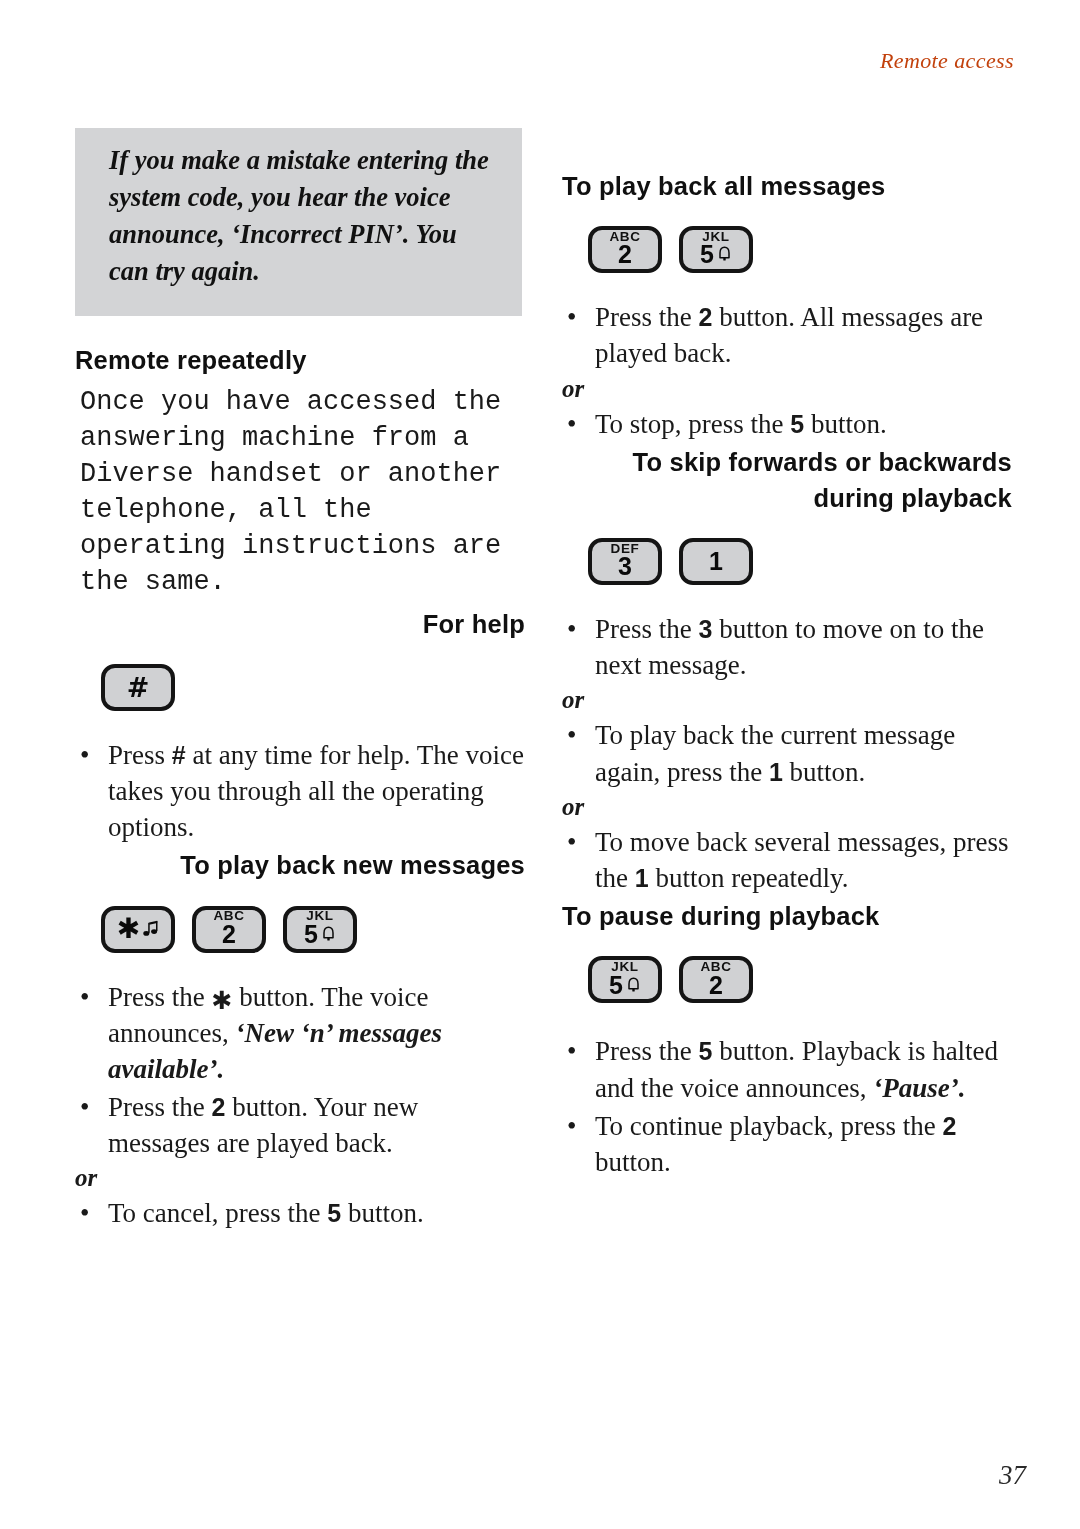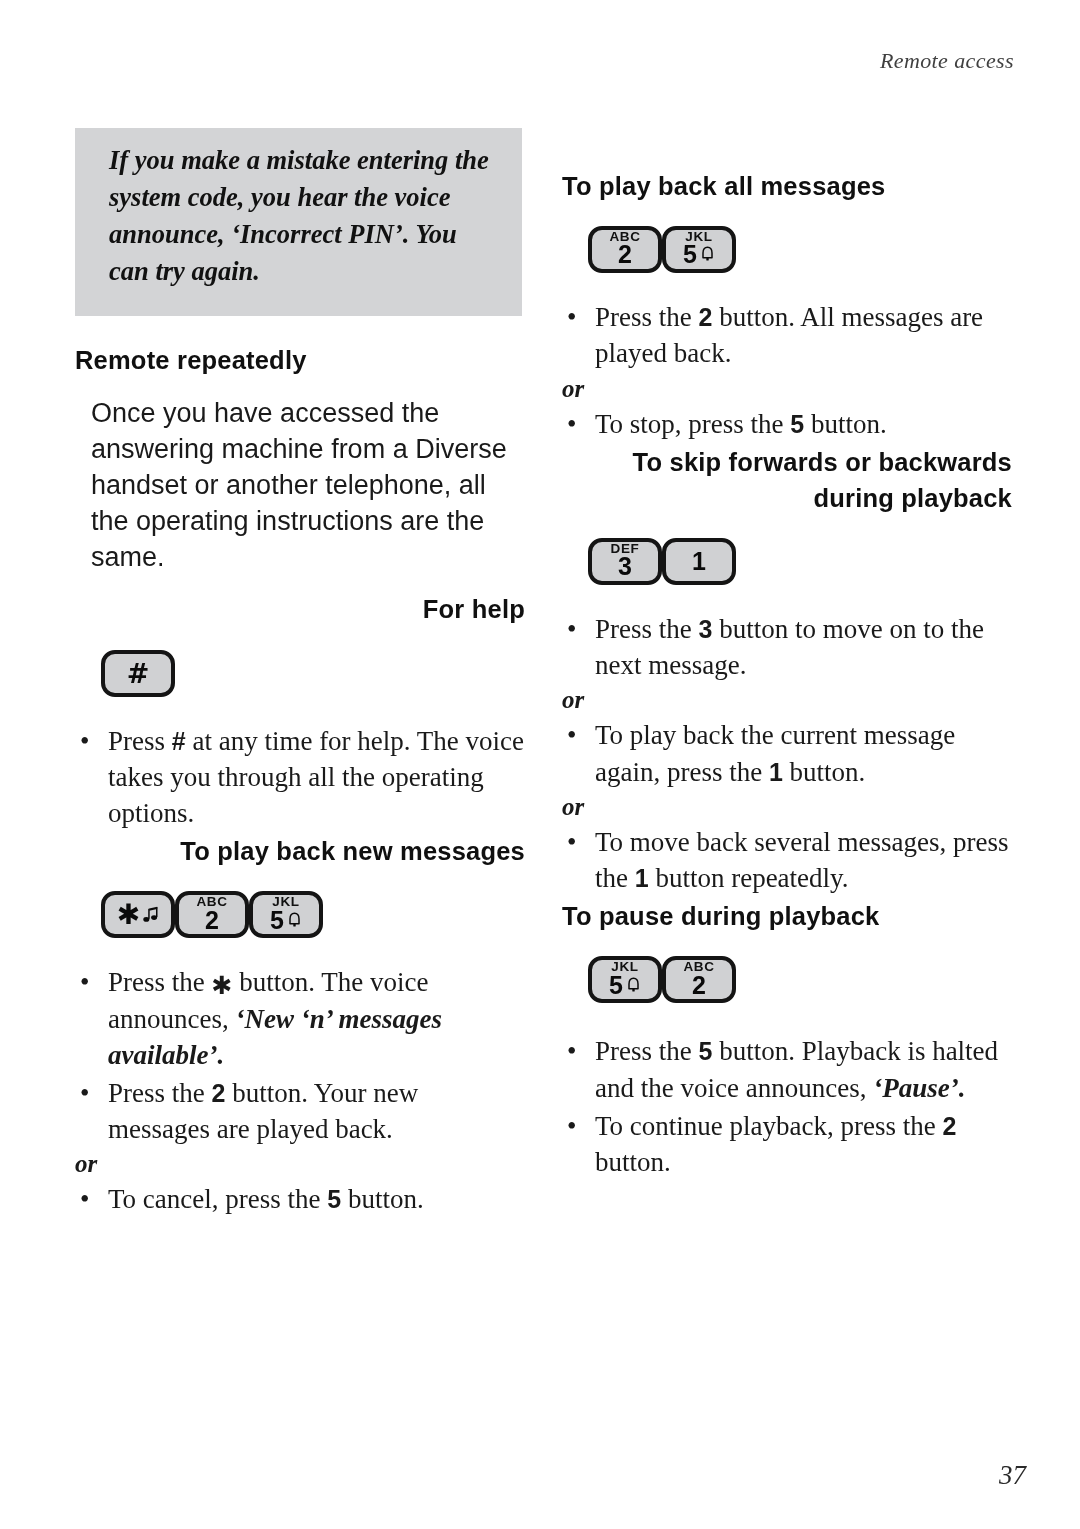--- a/index.html
+++ b/index.html
@@ -24,21 +24,21 @@
   }
 
   
   .running-head {
     position: absolute;
     right: 66px;
     top: 48px;
     font-family: "Liberation Serif", serif;
     font-style: italic;
     font-size: 22px;
-    color: #404040;
+    color: #c2410c;
     letter-spacing: 0.4px;
     white-space: nowrap;
   }
 
   
   .folio {
     position: absolute;
     right: 54px;
     bottom: 38px;
     font-family: "Liberation Serif", serif;
@@ -83,24 +83,24 @@
     line-height: 1.42;
     letter-spacing: 0.2px;
     color: #101010;
     margin: 0 0 4px 0;
   }
   .h-gap-lg { margin-top: 44px; text-align: right; }
   .h-gap-xl { margin-top: 56px; }
 
   
   p.body {
-    font-family: Liberation Sans, sans-serif;
+    font-family: Liberation Mono, monospace;
     font-size: 27px;
     line-height: 1.34;
-    margin: 16px;
+    margin: 5px;
     color: #1a1a1a;
   }
 
   
   ul.bullets {
     list-style: none;
     margin: 0;
     padding: 0;
   }
   ul.bullets li {
@@ -146,20 +146,21 @@
     font-size: 25px;
     line-height: 0;
     position: relative;
     top: 3px;
   }
 
   
   .keyrow {
     display: flex;
     align-items: flex-start;
+    gap: 17px;
     margin: 22px 0 26px 26px;
   }
   .keyrow.tight { margin-bottom: 30px; }
 
   .keycap {
     position: relative;
     width: 74px;
     height: 47px;
     border: 4px solid #141414;
     border-radius: 14px;

